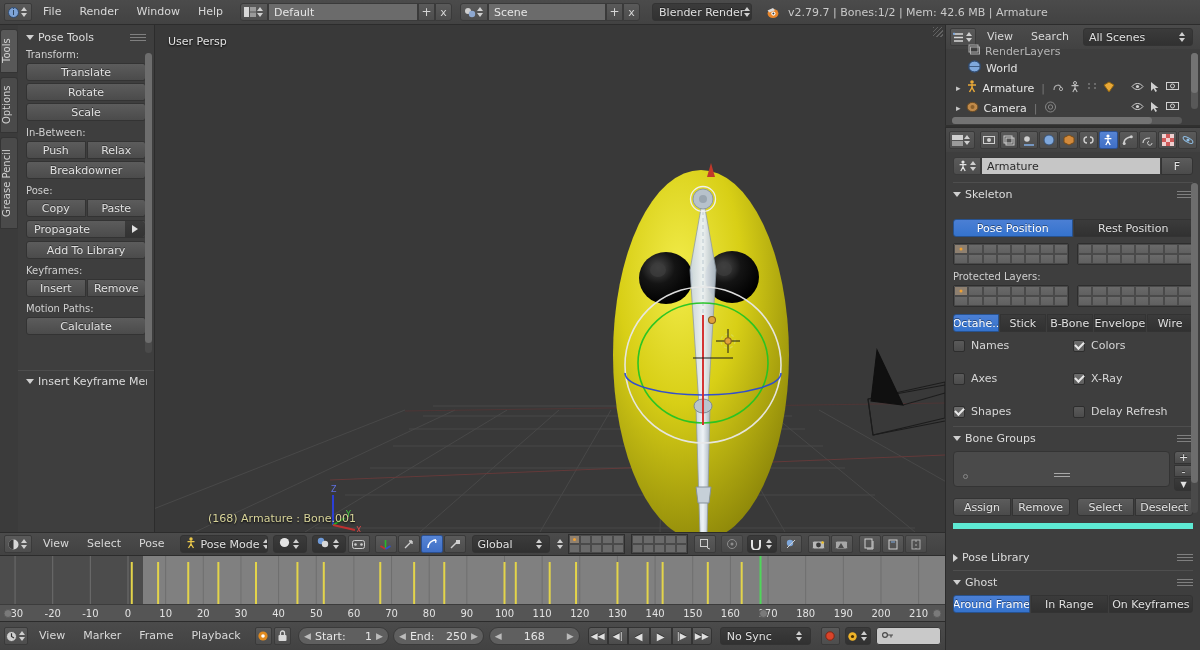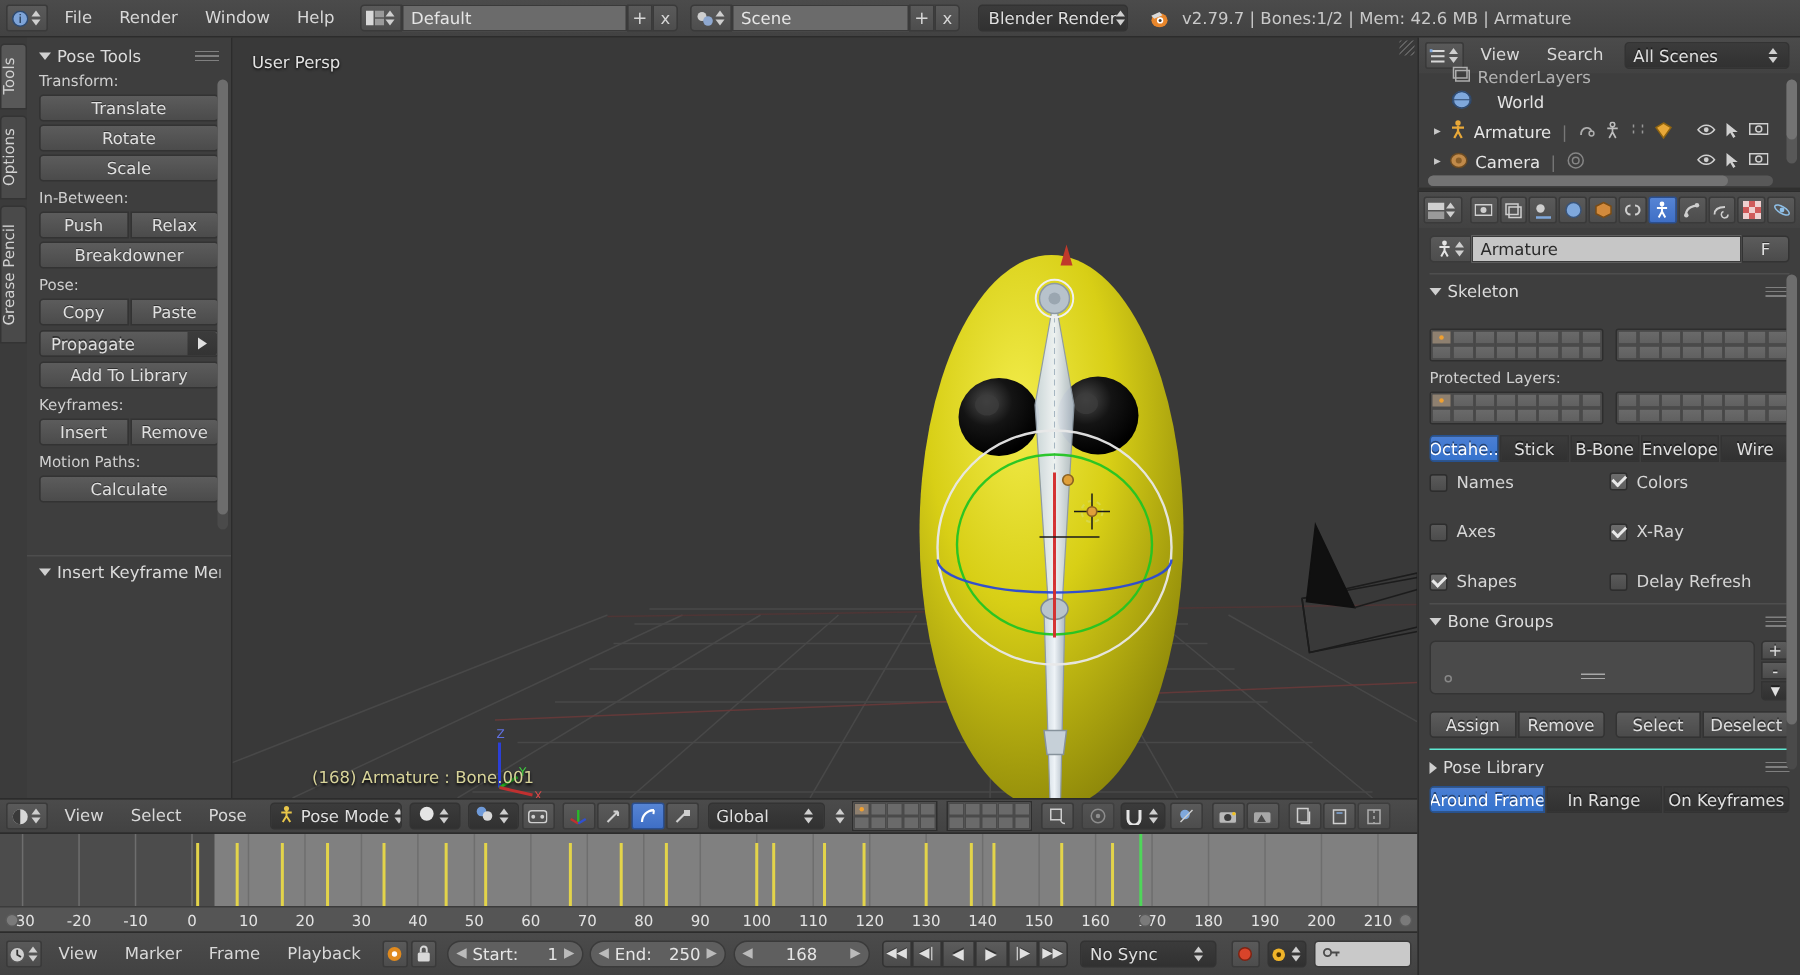--- a/index.html
+++ b/index.html
@@ -721,21 +721,21 @@
       <div style="position:absolute;left:0;top:-6px;height:16px;display:flex;align-items:center;gap:5px;padding-left:22px;opacity:.8;">
         <span>
           <svg width="12" height="11" viewBox="0 0 12 11">
               <rect x="1" y="1" width="9" height="7" fill="none" stroke="#c9c9c9"></rect>
               <rect x="2.5" y="3" width="9" height="7" fill="none" stroke="#c9c9c9"></rect>
             </svg>
         </span>
         <span style="font-size:11px;color:#d0d0d0;">RenderLayers</span>
       </div>
 
-      <div style="position:absolute;left:0;top:10px;height:18px;display:flex;align-items:center;gap:17px;padding-left:22px;">
+      <div style="position:absolute;left:0;top:10px;height:18px;display:flex;align-items:center;gap:5px;padding-left:22px;">
         <span>
           <svg width="13" height="13" viewBox="0 0 13 13">
               <circle cx="6.5" cy="6.5" r="5.6" fill="#7fa8dc" stroke="#39547a"></circle>
               <path d="M1 6.5 H12 M6.5 1 A8 5.6 0 0 0 6.5 12 A8 5.6 0 0 0 6.5 1" fill="none" stroke="#2e4a70" stroke-width=".8"></path>
             </svg>
         </span>
         <span style="font-size:11px;color:#e2e2e2;">World</span>
       </div>
 
       <div style="position:absolute;left:0;top:30px;height:18px;display:flex;align-items:center;gap:5px;padding-left:10px;width:255px;">
@@ -926,20 +926,24 @@
         <div class="field" style="flex:1;border-radius:0;background:#c6c6c6;color:#2a2a2a;">Armature</div>
         <div class="btn" style="width:32px;border-radius:0 3px 3px 0;">F</div>
       </div>
 
       <div class="panel-title" style="margin-bottom:18px;border-top:1px solid #4e4e4e;padding-top:5px;">
         <span class="tri"></span>
         <span>Skeleton</span>
         <span class="grip"></span>
       </div>
 
+      <div style="display:flex;gap:1px;margin-bottom:6px;">
+        <div class="btn blue" style="flex:1;border-radius:3px 0 0 3px;">Pose Position</div>
+        <div class="btn dark" style="flex:1;border-radius:0 3px 3px 0;">Rest Position</div>
+      </div>
 
       <div style="display:flex;gap:8px;margin-bottom:6px;">
         <div class="layerbox">
           <div class="on"></div>
             <div></div>
             <div></div>
             <div></div>
           <div></div>
             <div></div>
             <div></div>
@@ -1020,21 +1024,21 @@
         <div class="btn dark" style="flex:1;border-radius:0;">B-Bone</div>
         <div class="btn dark" style="flex:1.15;border-radius:0;">Envelope</div>
         <div class="btn dark" style="flex:1;border-radius:0 3px 3px 0;">Wire</div>
       </div>
 
       <div style="display:grid;grid-template-columns:1fr 1fr;row-gap:20px;margin-bottom:8px;">
         <label style="display:flex;align-items:center;gap:6px;">
           <span class="chk"></span>
           <span>Names</span>
         </label>
-        <label style="display:flex;align-items:flex-start;gap:6px;">
+        <label style="display:flex;align-items:flex-end;gap:6px;">
           <span class="chk on"></span>
           <span>Colors</span>
         </label>
         <label style="display:flex;align-items:center;gap:6px;">
           <span class="chk"></span>
           <span>Axes</span>
         </label>
         <label style="display:flex;align-items:center;gap:6px;">
           <span class="chk on"></span>
           <span>X-Ray</span>
@@ -1072,26 +1076,31 @@
         <div style="display:flex;flex:1;gap:1px;">
           <div class="btn" style="flex:1;border-radius:3px 0 0 3px;">Assign</div>
           <div class="btn" style="flex:1;border-radius:0 3px 3px 0;">Remove</div>
         </div>
         <div style="display:flex;flex:1;gap:1px;">
           <div class="btn" style="flex:1;border-radius:3px 0 0 3px;">Select</div>
           <div class="btn" style="flex:1;border-radius:0 3px 3px 0;">Deselect</div>
         </div>
       </div>
 
-      <div class="panel-title" style="margin-bottom:6px;border-top:1px solid #5eead4;padding-top:5px;">
+      <div class="panel-title" style="margin-bottom:6px;border-top:6px solid #5eead4;padding-top:22px;">
         <span class="tri right"></span>
         <span>Pose Library</span>
         <span class="grip"></span>
       </div>
 
+      <div class="panel-title" style="margin-bottom:6px;border-top:1px solid #4e4e4e;padding-top:5px;">
+        <span class="tri"></span>
+        <span>Ghost</span>
+        <span class="grip"></span>
+      </div>
       <div style="display:flex;gap:1px;">
         <div class="btn blue" style="flex:1;border-radius:3px 0 0 3px;">Around Frame</div>
         <div class="btn dark" style="flex:1;border-radius:0;">In Range</div>
         <div class="btn dark" style="flex:1.1;border-radius:0 3px 3px 0;">On Keyframes</div>
       </div>
     </div>
 
     <div style="position:absolute;right:2px;top:55px;width:7px;height:330px;background:#4a4a4a;border-radius:4px;">
       <div style="width:7px;height:300px;background:#6d6d6d;border-radius:4px;"></div>
     </div>

